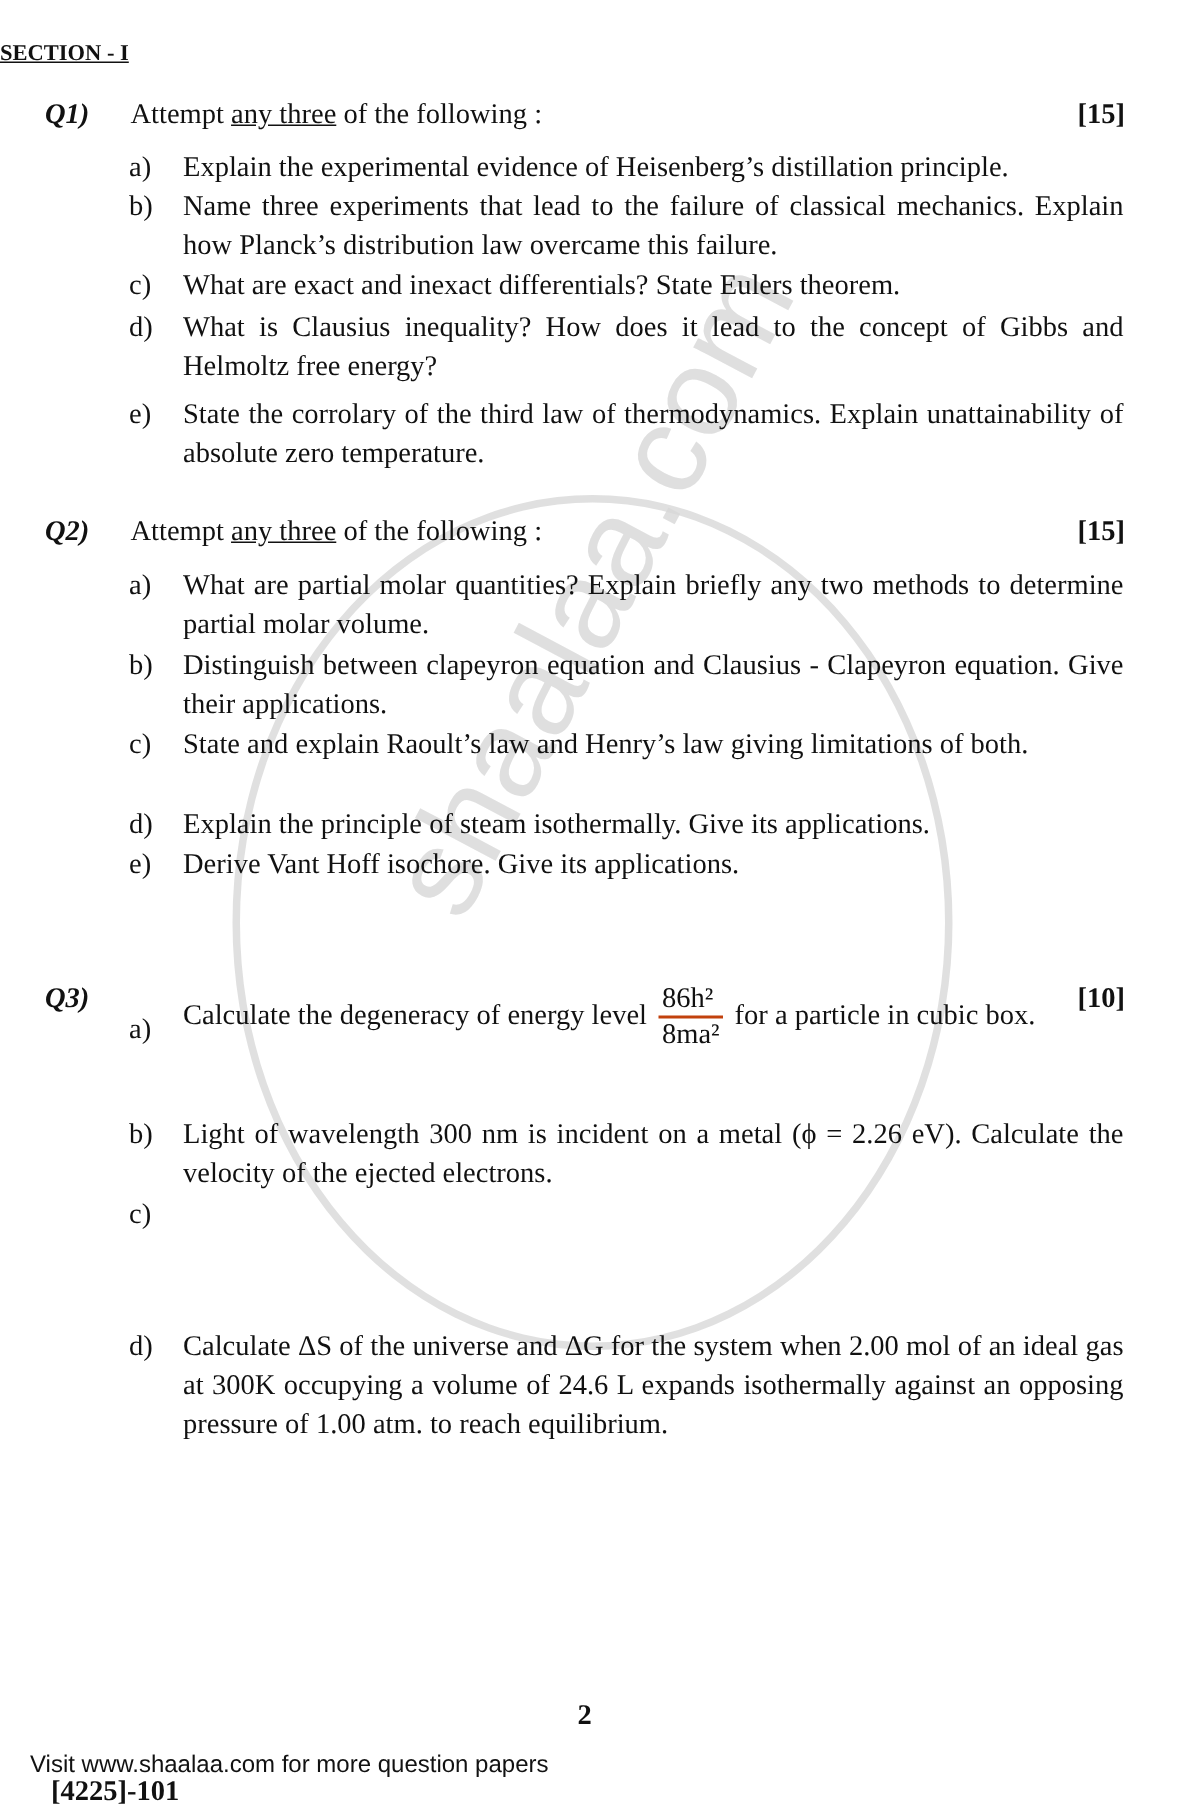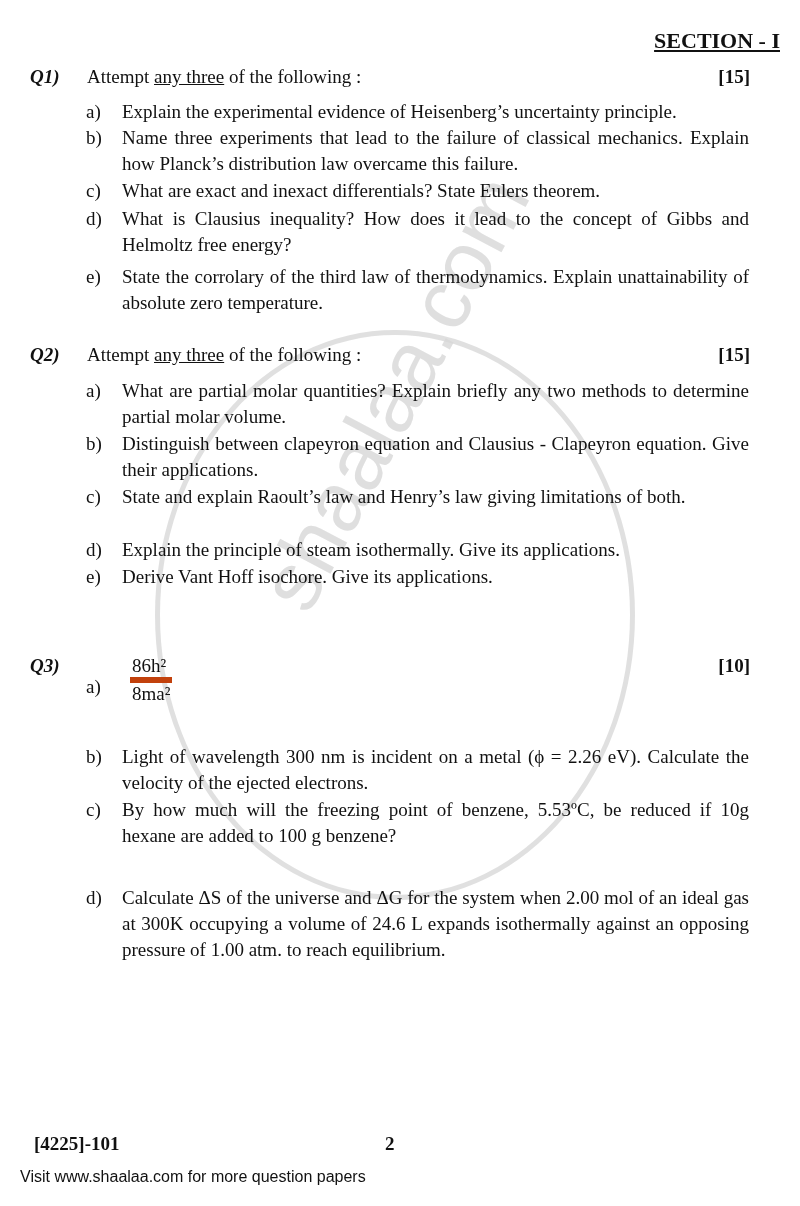--- a/index.html
+++ b/index.html
@@ -1,52 +1,52 @@
 <!DOCTYPE html>
 <html><head>
 <meta charset="utf-8">
 <style>
   html, body { margin:0; padding:0; background:#fff; }
   body { width:800px; height:1206px; position:relative; overflow:hidden;
          font-family:"Liberation Serif", serif; color:#111; font-size:19px; }
   .abs { position:absolute; }
-  .section-title { left:0; width:780px; top:28px; text-align:right; font-weight:bold; font-size:22px; text-decoration:underline; }
+  .section-title { left:0; width:780px; top:28px; text-align:left; font-weight:bold; font-size:15px; text-decoration:underline; }
   .qhead { left:30px; width:720px; height:26px; }
   .qnum { position:absolute; left:0; top:0; font-style:italic; font-weight:bold; }
   .qtext { position:absolute; left:57px; top:0; }
   .qtext u { text-decoration:underline; }
   .marks { position:absolute; right:0; top:0; font-weight:bold; }
   .item { left:86px; width:663px; line-height:26px; }
   .item .lbl { position:absolute; left:0; top:0; width:34px; }
   .item .txt { margin-left:36px; text-align:justify; text-align-last:left; }
   .frac { display:inline-block; vertical-align:middle; text-align:center; margin:0 8px; line-height:22px; }
-  .frac .num { display:block; border-bottom:6px solid #c2410c; padding:0 2px; }
+  .frac .num { display:block; border-bottom:2px solid #c2410c; padding:0 2px; }
   .frac .den { display:block; padding:0 2px; }
-  .footer-code { left:34px; top:1133px; font-weight:bold; }
+  .footer-code { left:34px; top:1184px; font-weight:bold; }
   .footer-page { left:385px; top:1133px; font-weight:bold; }
   .footer-visit { left:20px; top:1168px; font-family:"Liberation Sans", sans-serif; font-size:16px; }
   .watermark { left:155px; top:330px; width:470px; height:560px; border:5px solid #d8d8d8; border-radius:50%; opacity:0.8; pointer-events:none; }
   .wm-text { left:240px; top:580px; font-family:"Liberation Sans", sans-serif; font-size:84px; color:#d8d8d8; transform:rotate(-62deg); transform-origin:left top; white-space:nowrap; opacity:0.8; pointer-events:none; }
 </style>
 </head>
 <body>
 
 <div class="abs watermark"></div>
 <div class="abs wm-text">shaalaa.com</div>
 
 <div class="abs section-title">SECTION - I</div>
 
 <div class="abs qhead" style="top:66px;">
   <span class="qnum">Q1)</span>
   <span class="qtext"><span>Attempt </span><u>any three</u><span> of the following :</span></span>
   <span class="marks">[15]</span>
 </div>
 <div class="abs item" style="top:99px;">
     <span class="lbl">a)</span>
-    <div class="txt">Explain the experimental evidence of Heisenberg’s uncertainty principle.</div>
+    <div class="txt">Explain the experimental evidence of Heisenberg’s distillation principle.</div>
   </div>
 <div class="abs item" style="top:125px;">
     <span class="lbl">b)</span>
     <div class="txt">Name three experiments that lead to the failure of classical mechanics. Explain how Planck’s distribution law overcame this failure.</div>
   </div>
 <div class="abs item" style="top:178px;">
     <span class="lbl">c)</span>
     <div class="txt">What are exact and inexact differentials? State Eulers theorem.</div>
   </div>
 <div class="abs item" style="top:206px;">
@@ -83,29 +83,28 @@
     <span class="lbl">e)</span>
     <div class="txt">Derive Vant Hoff isochore. Give its applications.</div>
   </div>
 
 <div class="abs qhead" style="top:619px;margin-top:36px;">
   <span class="qnum">Q3)</span>
   <span class="marks">[10]</span>
 </div>
 <div class="abs item" style="top:655px; line-height:28px;">
   <span class="lbl" style="top:18px;">a)</span>
-  <div class="txt"><span class="frac"><span class="num">86h²</span><span class="den">8ma²</span></span></div>
+  <div class="txt"><span>Calculate the degeneracy of energy level</span><span class="frac"><span class="num">86h²</span><span class="den">8ma²</span></span><span>for a particle in cubic box.</span></div>
 </div>
 <div class="abs item" style="top:744px;">
     <span class="lbl">b)</span>
     <div class="txt">Light of wavelength 300 nm is incident on a metal (ϕ = 2.26 eV). Calculate the velocity of the ejected electrons.</div>
   </div>
 <div class="abs item" style="top:797px;">
     <span class="lbl">c)</span>
-    <div class="txt">By how much will the freezing point of benzene, 5.53ºC, be reduced if 10g hexane are added to 100 g benzene?</div>
   </div>
 <div class="abs item" style="top:885px;">
     <span class="lbl">d)</span>
     <div class="txt">Calculate ΔS of the universe and ΔG for the system when 2.00 mol of an ideal gas at 300K occupying a volume of 24.6 L expands isothermally against an opposing pressure of 1.00 atm. to reach equilibrium.</div>
   </div>
 
 <div class="abs footer-code">[4225]-101</div>
 <div class="abs footer-page">2</div>
 <div class="abs footer-visit">Visit www.shaalaa.com for more question papers</div>
 

